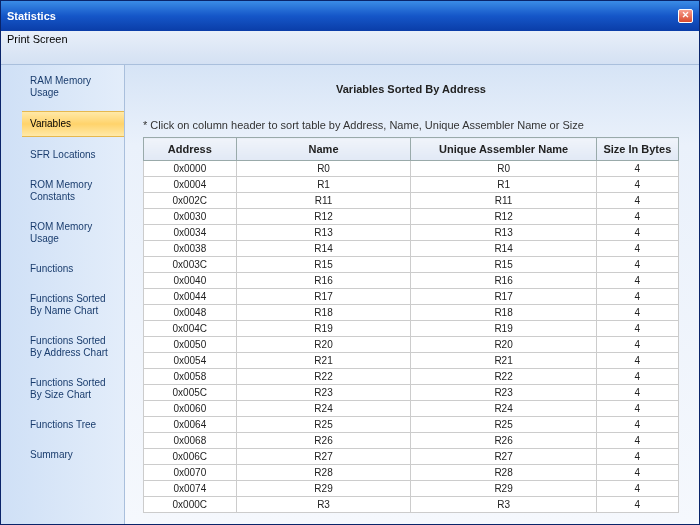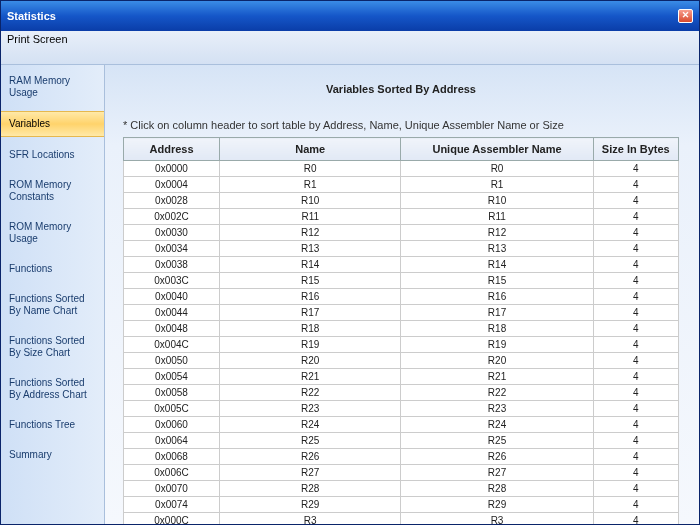--- a/index.html
+++ b/index.html
@@ -48,25 +48,26 @@
     font-size: 11px;
     height: 34px;
   }
   .menubar span { cursor: pointer; }
   .content {
     flex: 1;
     display: flex;
     overflow: hidden;
   }
   .sidebar {
-    width: 104px;
+    width: 124px;
     background: linear-gradient(to right, #cfe0f6, #e3edfa);
     border-right: 1px solid #a9bfdc;
     padding-top: 4px;
     overflow-y: auto;
+    padding-left: 21px;
   }
   .sidebar-item {
     padding: 6px 8px 6px 8px;
     font-size: 10px;
     color: #1a3d6e;
     cursor: pointer;
     line-height: 1.2;
     margin-bottom: 6px;
   }
   .sidebar-item.active {
@@ -146,22 +147,22 @@
 
   <div class="content">
     <div class="sidebar" id="sidebar">
         <div class="sidebar-item">RAM Memory Usage</div>
         <div class="sidebar-item active">Variables</div>
         <div class="sidebar-item">SFR Locations</div>
         <div class="sidebar-item">ROM Memory Constants</div>
         <div class="sidebar-item">ROM Memory Usage</div>
         <div class="sidebar-item">Functions</div>
         <div class="sidebar-item">Functions Sorted By Name Chart</div>
+        <div class="sidebar-item">Functions Sorted By Address Chart</div>
         <div class="sidebar-item">Functions Sorted By Size Chart</div>
-        <div class="sidebar-item">Functions Sorted By Address Chart</div>
         <div class="sidebar-item">Functions Tree</div>
         <div class="sidebar-item">Summary</div>
       </div>
 
     <div class="main">
       <div class="page-title">Variables Sorted By Address</div>
       <div class="hint">* Click on column header to sort table by Address, Name, Unique Assembler Name or Size</div>
       <table class="data">
         <thead>
           <tr>
@@ -178,26 +179,20 @@
               <td>R0</td>
               <td>4</td>
             </tr>
             <tr>
               <td>0x0004</td>
               <td>R1</td>
               <td>R1</td>
               <td>4</td>
             </tr>
             <tr>
-              <td>0x0028</td>
-              <td>R10</td>
-              <td>R10</td>
-              <td>4</td>
-            </tr>
-            <tr>
               <td>0x002C</td>
               <td>R11</td>
               <td>R11</td>
               <td>4</td>
             </tr>
             <tr>
               <td>0x0030</td>
               <td>R12</td>
               <td>R12</td>
               <td>4</td>

